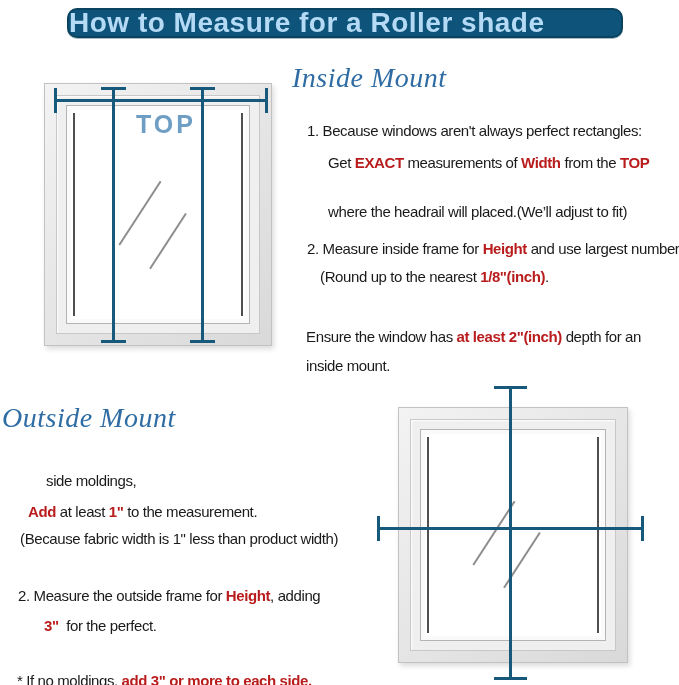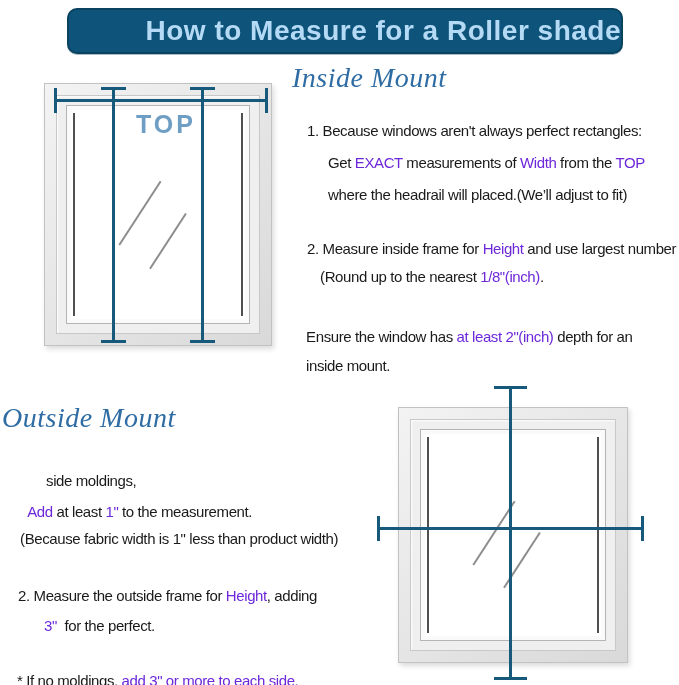--- a/index.html
+++ b/index.html
@@ -2,31 +2,31 @@
 <html><head>
 <meta charset="utf-8">
 <style>
   html,body{margin:0;padding:0;background:#fff;}
   .stage{
     position:relative;width:679px;height:685px;background:#ffffff;overflow:hidden;
     font-family:"Liberation Sans","DejaVu Sans",sans-serif;color:#1a1a1a;
   }
   
   .header-bar{
-    position:absolute;left:67px;top:8px;width:556px;height:46px;
+    position:absolute;left:67px;top:8px;width:556px;height:30px;
     background:#0e547a;border:2px solid #0a4360;border-radius:10px;
-    display:flex;align-items:center;justify-content:flex-end;
+    display:flex;align-items:center;justify-content:flex-start;
     box-sizing:border-box;box-shadow:0 1px 0 rgba(10,60,90,.35);
   }
   .header-bar .title{
     color:#b5daf5;font-size:28px;font-weight:bold;letter-spacing:.5px;white-space:pre;
   }
   
   .line{position:absolute;font-size:15px;letter-spacing:-0.4px;white-space:pre;color:#1a1a1a;}
-  .accent{color:#6d28d9;}
+  .accent{color:#b91c1c;font-weight:bold;}
   .section-heading{
     position:absolute;font-family:"Liberation Serif","DejaVu Serif",serif;
     font-style:italic;font-size:28px;color:#2e6ca3;white-space:pre;letter-spacing:.5px;
   }
   
   .window{position:absolute;}
   .w-outer{position:absolute;inset:0;background:linear-gradient(135deg,#f3f3f3 0%,#e3e3e3 60%,#d9d9d9 100%);
     border:1px solid #c2c2c2;box-shadow:2px 3px 5px rgba(0,0,0,.14);}
   .w-mid{position:absolute;inset:12px;background:#efefef;border:1px solid #c8c8c8;
     box-shadow:inset 1px 1px 2px rgba(255,255,255,.9);}
@@ -75,21 +75,21 @@
   <div class="mline" style="left:190px;top:340px;width:25px;height:3px;"></div>
 
   <div class="section-heading" style="left:292px;top:62px;">Inside Mount</div>
 
   <div class="line" style="left:292px;top:105px;">
     <span>1. Because windows aren't always perfect rectangles:</span>
   </div>
   <div class="line" style="left:313px;top:137px;">
     <span>Get </span><span class="accent">EXACT</span><span> measurements of </span><span class="accent">Width</span><span> from the </span><span class="accent">TOP</span>
   </div>
-  <div class="line" style="left:313px;top:169px;">
+  <div class="line" style="left:313px;top:186px;">
     <span>where the headrail will placed.(We’ll adjust to fit)</span>
   </div>
 
   <div class="line" style="left:292px;top:223px;">
     <span>2. Measure inside frame for </span><span class="accent">Height</span><span> and use largest number</span>
   </div>
   <div class="line" style="left:305px;top:251px;">
     <span>(Round up to the nearest </span><span class="accent">1/8"(inch)</span><span>.</span>
   </div>
 

